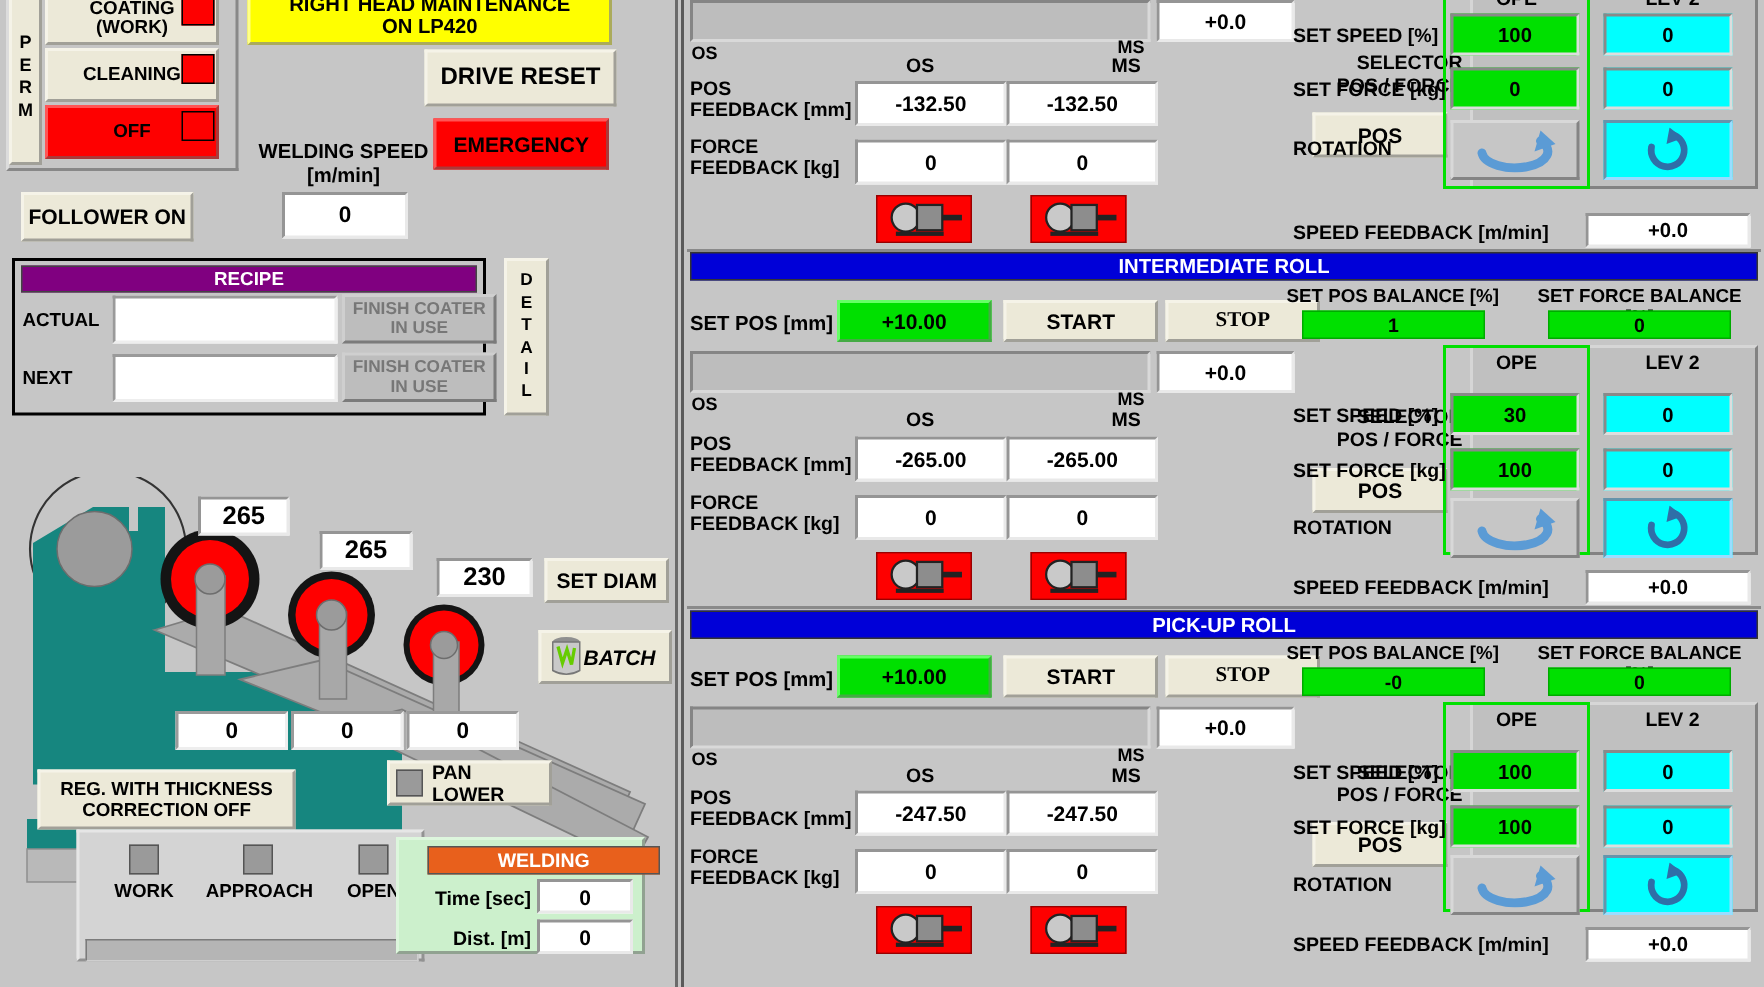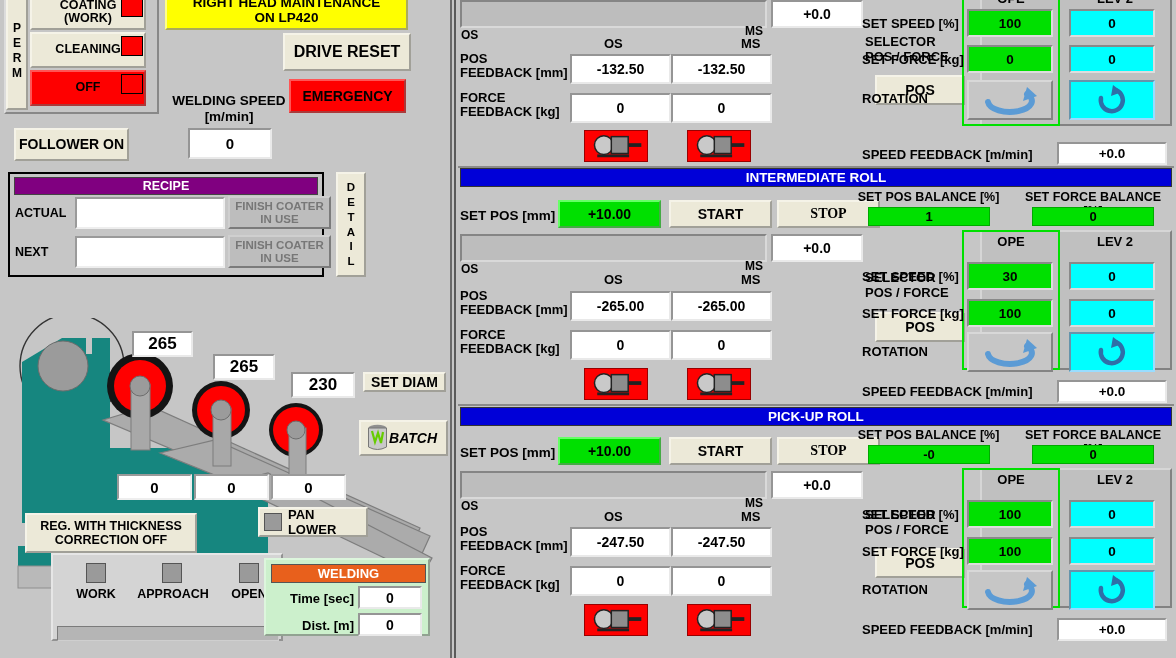--- a/index.html
+++ b/index.html
@@ -70,21 +70,21 @@
   #operatorBtn { position:absolute; left:8px; top:284px; width:316px; height:30px;
                  background:#00e000; border:2px outset #55ff55; font-size:15px;
                  display:flex;align-items:center;justify-content:center; font-weight:bold;}
 
   
   #mach { position:absolute; left:0; top:318px; width:452px; height:340px; }
 
   .diamBox { position:absolute; background:#fff; border:2px inset #e9e9e9;
              display:flex;align-items:center;justify-content:center;
              font-size:17px; font-weight:bold; }
-  #setDiam { position:absolute; left:363px; top:372px; width:83px; height:20px; font-size:14px; }
+  #setDiam { position:absolute; left:363px; top:372px; width:83px; height:30px; font-size:14px; }
   #batchBtn{ position:absolute; left:359px; top:420px; width:89px; height:36px; font-size:14px;
              justify-content:flex-end; padding-right:9px;font-style:italic; }
   #batchIcon { position:absolute; left:366px; top:424px; width:23px; height:28px; }
 
   #torqueLbl { position:absolute; left:33px; top:467px; width:79px; height:40px;
                background:#fff; border:2px inset #eee; font-size:12.5px; font-weight:bold;
                display:flex;flex-direction:column;align-items:center;justify-content:center;
                line-height:1.1;}
   .torqVal { position:absolute; top:474px; width:75px; height:26px; background:#fff;
              border:2px inset #eee; display:flex;align-items:center;justify-content:center;
@@ -103,21 +103,21 @@
   .hpLamp { position:absolute; top:8px; width:20px; height:20px; background:#9a9a9a; border:1px solid #555;}
   .hpLbl  { position:absolute; top:32px; font-size:12.5px; font-weight:bold; text-align:center;}
   #hpBar  { position:absolute; left:6px; top:49px; width:218px; height:20px;
             background:#0000cd; color:#fff; font-size:14px; font-weight:bold;
             display:flex;align-items:center;justify-content:center; }
   #hpFoot { position:absolute; left:4px; top:71px; width:222px; height:15px;
             background:#b5b5b5; border:1px inset #cfcfcf; }
 
   #weldBox { position:absolute; left:264px; top:558px; width:166px; height:78px;
              background:#ccf0cc; border:2px outset #ddf6dd; }
-  #weldHdr { position:absolute; left:5px; top:4px; width:155px; height:19px;
+  #weldHdr { position:absolute; left:19px; top:4px; width:155px; height:19px;
              background:#e8601c; color:#fff; font-size:13px; font-weight:bold;
              display:flex;align-items:center;justify-content:center; border:1px solid #555;}
   .weldLbl { position:absolute; left:4px; width:84px; font-size:13px; font-weight:bold;
              text-align:right; }
   .weldVal { position:absolute; left:92px; width:64px; height:23px; background:#fff;
              border:2px inset #e9e9e9; display:flex;align-items:center;justify-content:center;
              font-size:14px; font-weight:bold; }
 
   
   #right { position:absolute; left:454px; top:0; width:722px; height:658px; background:#c6c6c6;
@@ -139,21 +139,21 @@
               border:2px inset #e9e9e9; font-size:14px; font-weight:bold;
               display:flex;align-items:center;justify-content:center; }
   .osEnd { position:absolute; left:5px; font-size:12px; font-weight:bold; }
   .msEnd { position:absolute; left:289px; font-size:12px; font-weight:bold; }
   .colHdr { position:absolute; font-size:13px; font-weight:bold; }
   .fbLbl  { position:absolute; left:4px; font-size:13px; font-weight:bold; line-height:1.1; }
   .fbVal  { position:absolute; width:101px; height:30px; background:#fff;
             border:2px inset #e9e9e9; font-size:14px; font-weight:bold;
             display:flex;align-items:center;justify-content:center; }
   .selLbl { position:absolute; left:409px; width:110px; font-size:13px; font-weight:bold;
-            text-align:left; line-height:1.12; }
+            text-align:right; line-height:1.12; }
   .selBtn { position:absolute; left:419px; width:90px; height:30px; font-size:14px; }
   .motorIcon { position:absolute; width:64px; height:32px; background:#fe0000;
                border:1px solid #990000; }
 
   
   .balLbl { position:absolute; font-size:12.5px; font-weight:bold; text-align:center; }
   .balVal { position:absolute; width:122px; height:19px; background:#00e000;
             border:1px solid #0a0; font-size:13px; font-weight:bold;
             display:flex;align-items:center;justify-content:center; }
   .grpBox { position:absolute; left:524px; width:192px; background:#c0c0c0;

